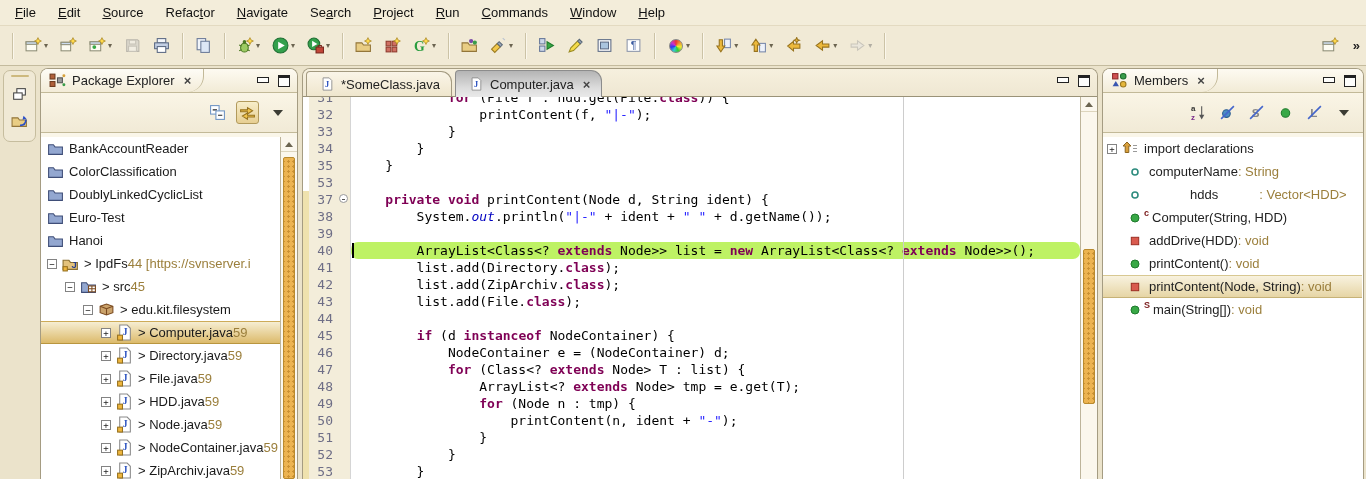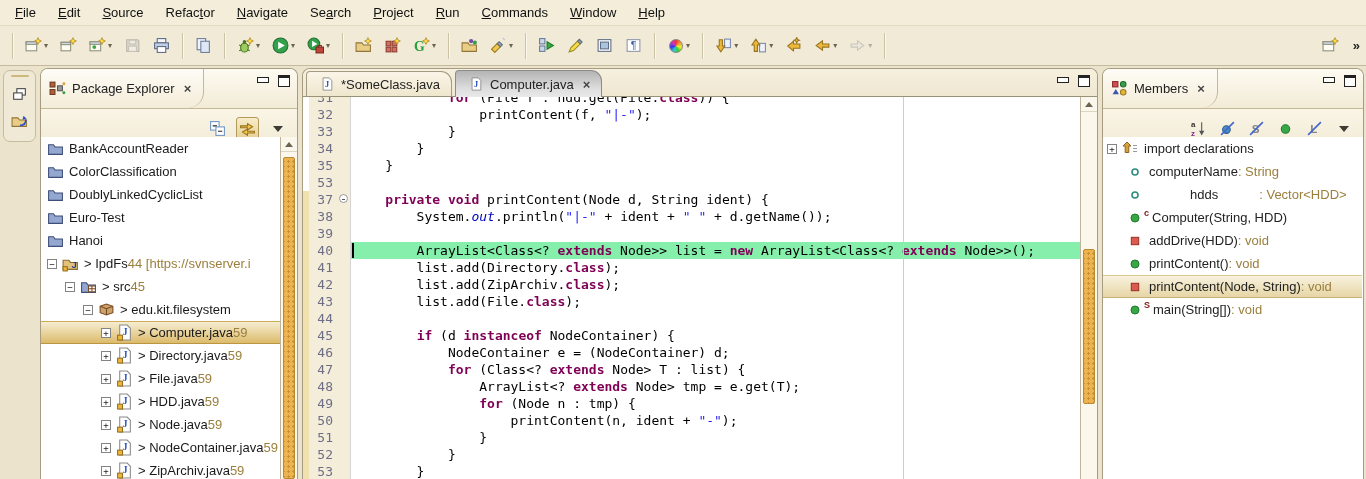--- a/index.html
+++ b/index.html
@@ -26,21 +26,21 @@
   
   #fastview { position:absolute; left:3px; top:70px; width:33px; height:72px; border:1px solid #c6bd9e; border-radius:7px; background:#f0e9d5; display:flex; flex-direction:column; align-items:center; padding-top:4px; gap:9px; }
   #fastview .grip { width:18px; height:2px; background:#cdb97e; border-radius:2px; }
 
   
   .panel { position:absolute; top:68px; bottom:0; background:#faf6e9; border:1px solid #a59c82; border-bottom:none; border-radius:8px 8px 0 0; overflow:hidden; }
   #pkg-panel { left:40px; width:258px; }
   #editor-panel { left:302px; width:796px; }
   #members-panel { left:1102px; width:262px; }
 
-  .view-header { height:40px; border-bottom:1px solid #c2b998; display:flex; align-items:center; position:relative; background:linear-gradient(#fdfaf1,#f2ebd6); }
+  .view-header { height:24px; border-bottom:1px solid #c2b998; display:flex; align-items:center; position:relative; background:linear-gradient(#fdfaf1,#f2ebd6); }
   .view-tab { display:flex; align-items:center; gap:6px; padding:0 12px 0 8px; height:100%; border-right:1px solid #c2b998; border-radius:0 0 16px 0; background:linear-gradient(#fefcf6,#f3ecd8); font-size:13px; color:#222; }
   .close-x { font-size:13px; font-weight:bold; color:#444; margin-left:3px; }
   .winbtns { position:absolute; right:7px; top:6px; display:flex; gap:9px; align-items:flex-start; }
   .b-min { width:12px; height:6px; border:1px solid #222; background:#fdfdfb; margin-top:2px; }
   .b-max { width:12px; height:12px; border:1px solid #222; border-top:3px solid #222; background:#fdfdfb; }
 
   .view-toolbar { height:40px; display:flex; justify-content:flex-end; align-items:center; gap:8px; padding:0 9px; background:linear-gradient(#faf5e6,#f1ead6); border-bottom:1px solid #c2b998; }
   .tool-btn { display:flex; align-items:center; padding:2px; }
   .tool-btn.pressed { background:linear-gradient(#f7edc9,#e7cf93); border:1px solid #b29a5c; border-radius:3px; }
   .tri-down { width:0; height:0; border-left:5px solid transparent; border-right:5px solid transparent; border-top:6px solid #3c3c34; }
@@ -74,21 +74,21 @@
   .code-scroll { position:absolute; top:0; left:0; right:17px; bottom:0; overflow:hidden; }
   .code-lines { margin-top:-8px; font-family:"DejaVu Sans Mono",monospace; font-size:13px; line-height:17px; }
   .cl { display:flex; height:17px; white-space:pre; }
   .cl-diff { width:6px; flex:none; background:#fff; }
   .cl-diff.chg { background:#efe2ae; }
   .cl-num { width:28px; flex:none; text-align:right; padding-right:4px; background:#f3edda; color:#6e6e86; }
   .cl-fold { width:14px; flex:none; background:#f3edda; border-right:1px solid #d5d5d5; position:relative; }
   .fold-m { position:absolute; left:2px; top:3px; width:9px; height:9px; border:1px solid #98989a; border-radius:50%; background:#fff; }
   .fold-m:after { content:""; position:absolute; left:2px; top:3.5px; right:2px; height:1px; background:#555; }
   .cl-code { flex:1; padding-left:3px; position:relative; color:#000; }
-  .cl-code.hl { background:#86efac; }
+  .cl-code.hl { background:#bef264;border-radius:7px; }
   .caret { position:absolute; left:1px; top:1px; width:2px; height:15px; background:#000; }
   .c-kw { color:#7f0055; font-weight:bold; }
   .c-str { color:#2a26ff; }
   .c-fld { color:#0000c0; font-style:italic; }
   .c-pl { color:#000; }
   .margin-line { position:absolute; left:600px; top:0; bottom:0; width:1px; background:#cdcdcd; z-index:3; pointer-events:none; }
 </style>
 </head>
 <body>
 

